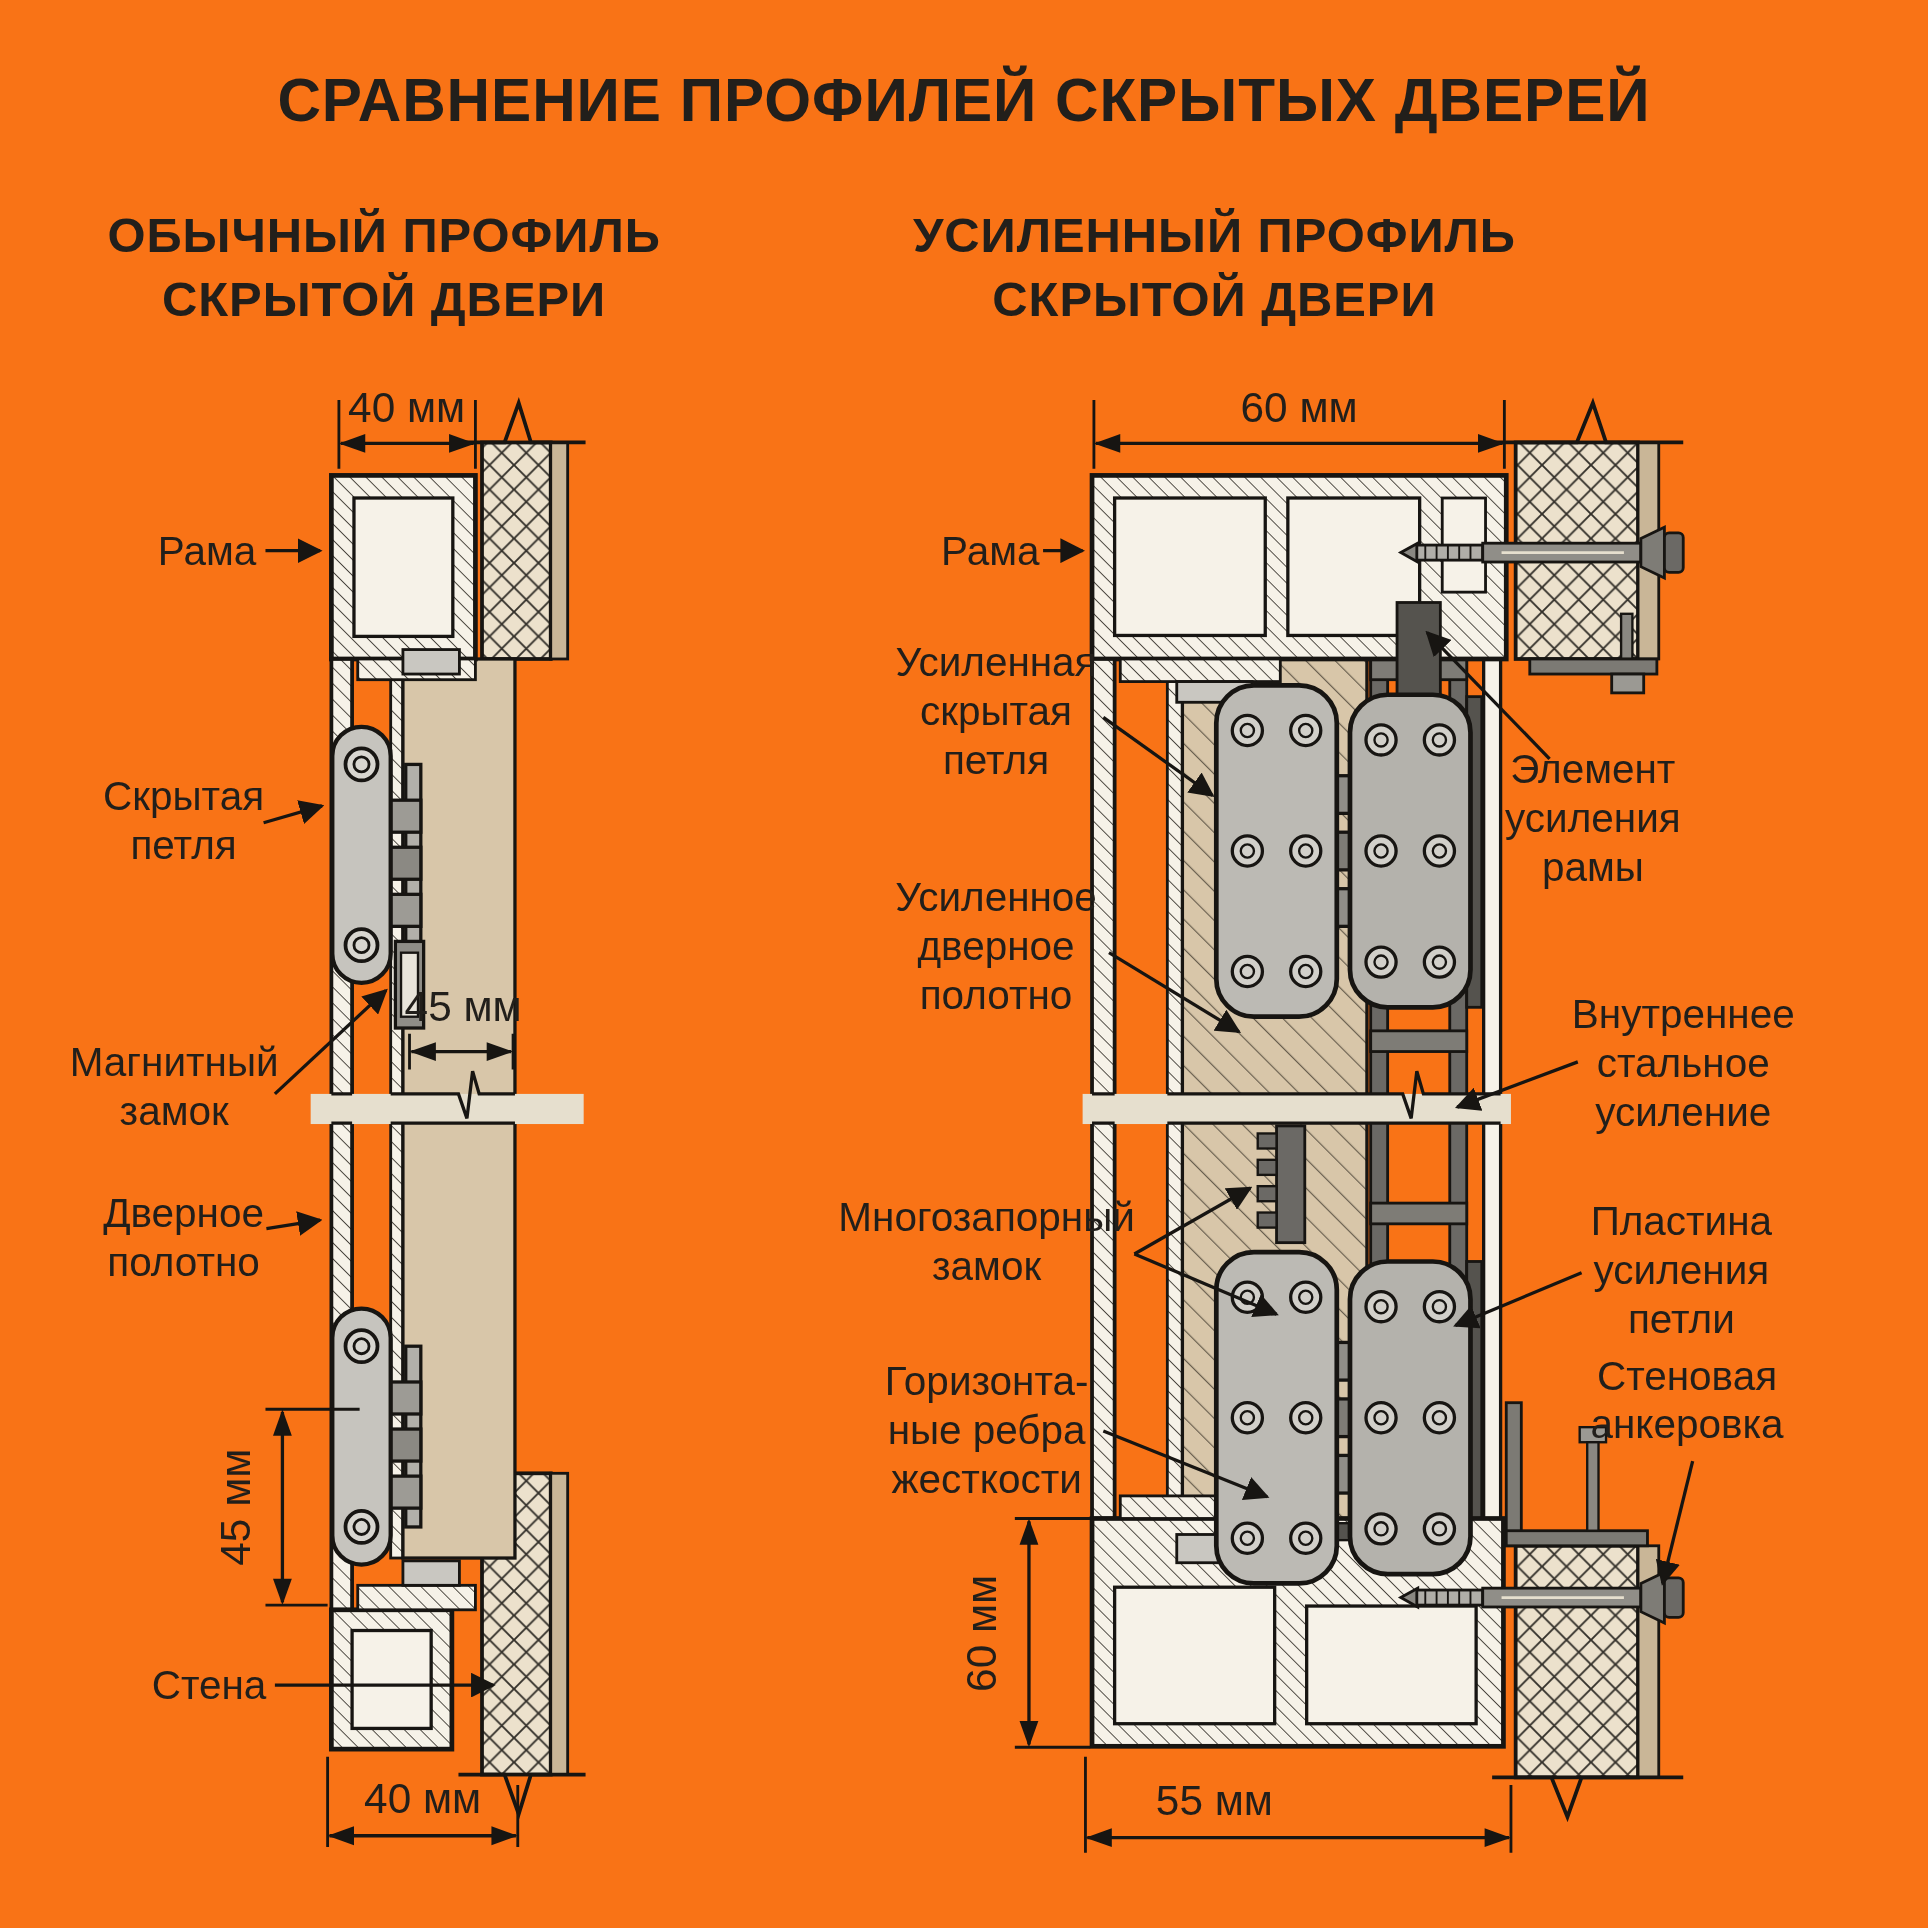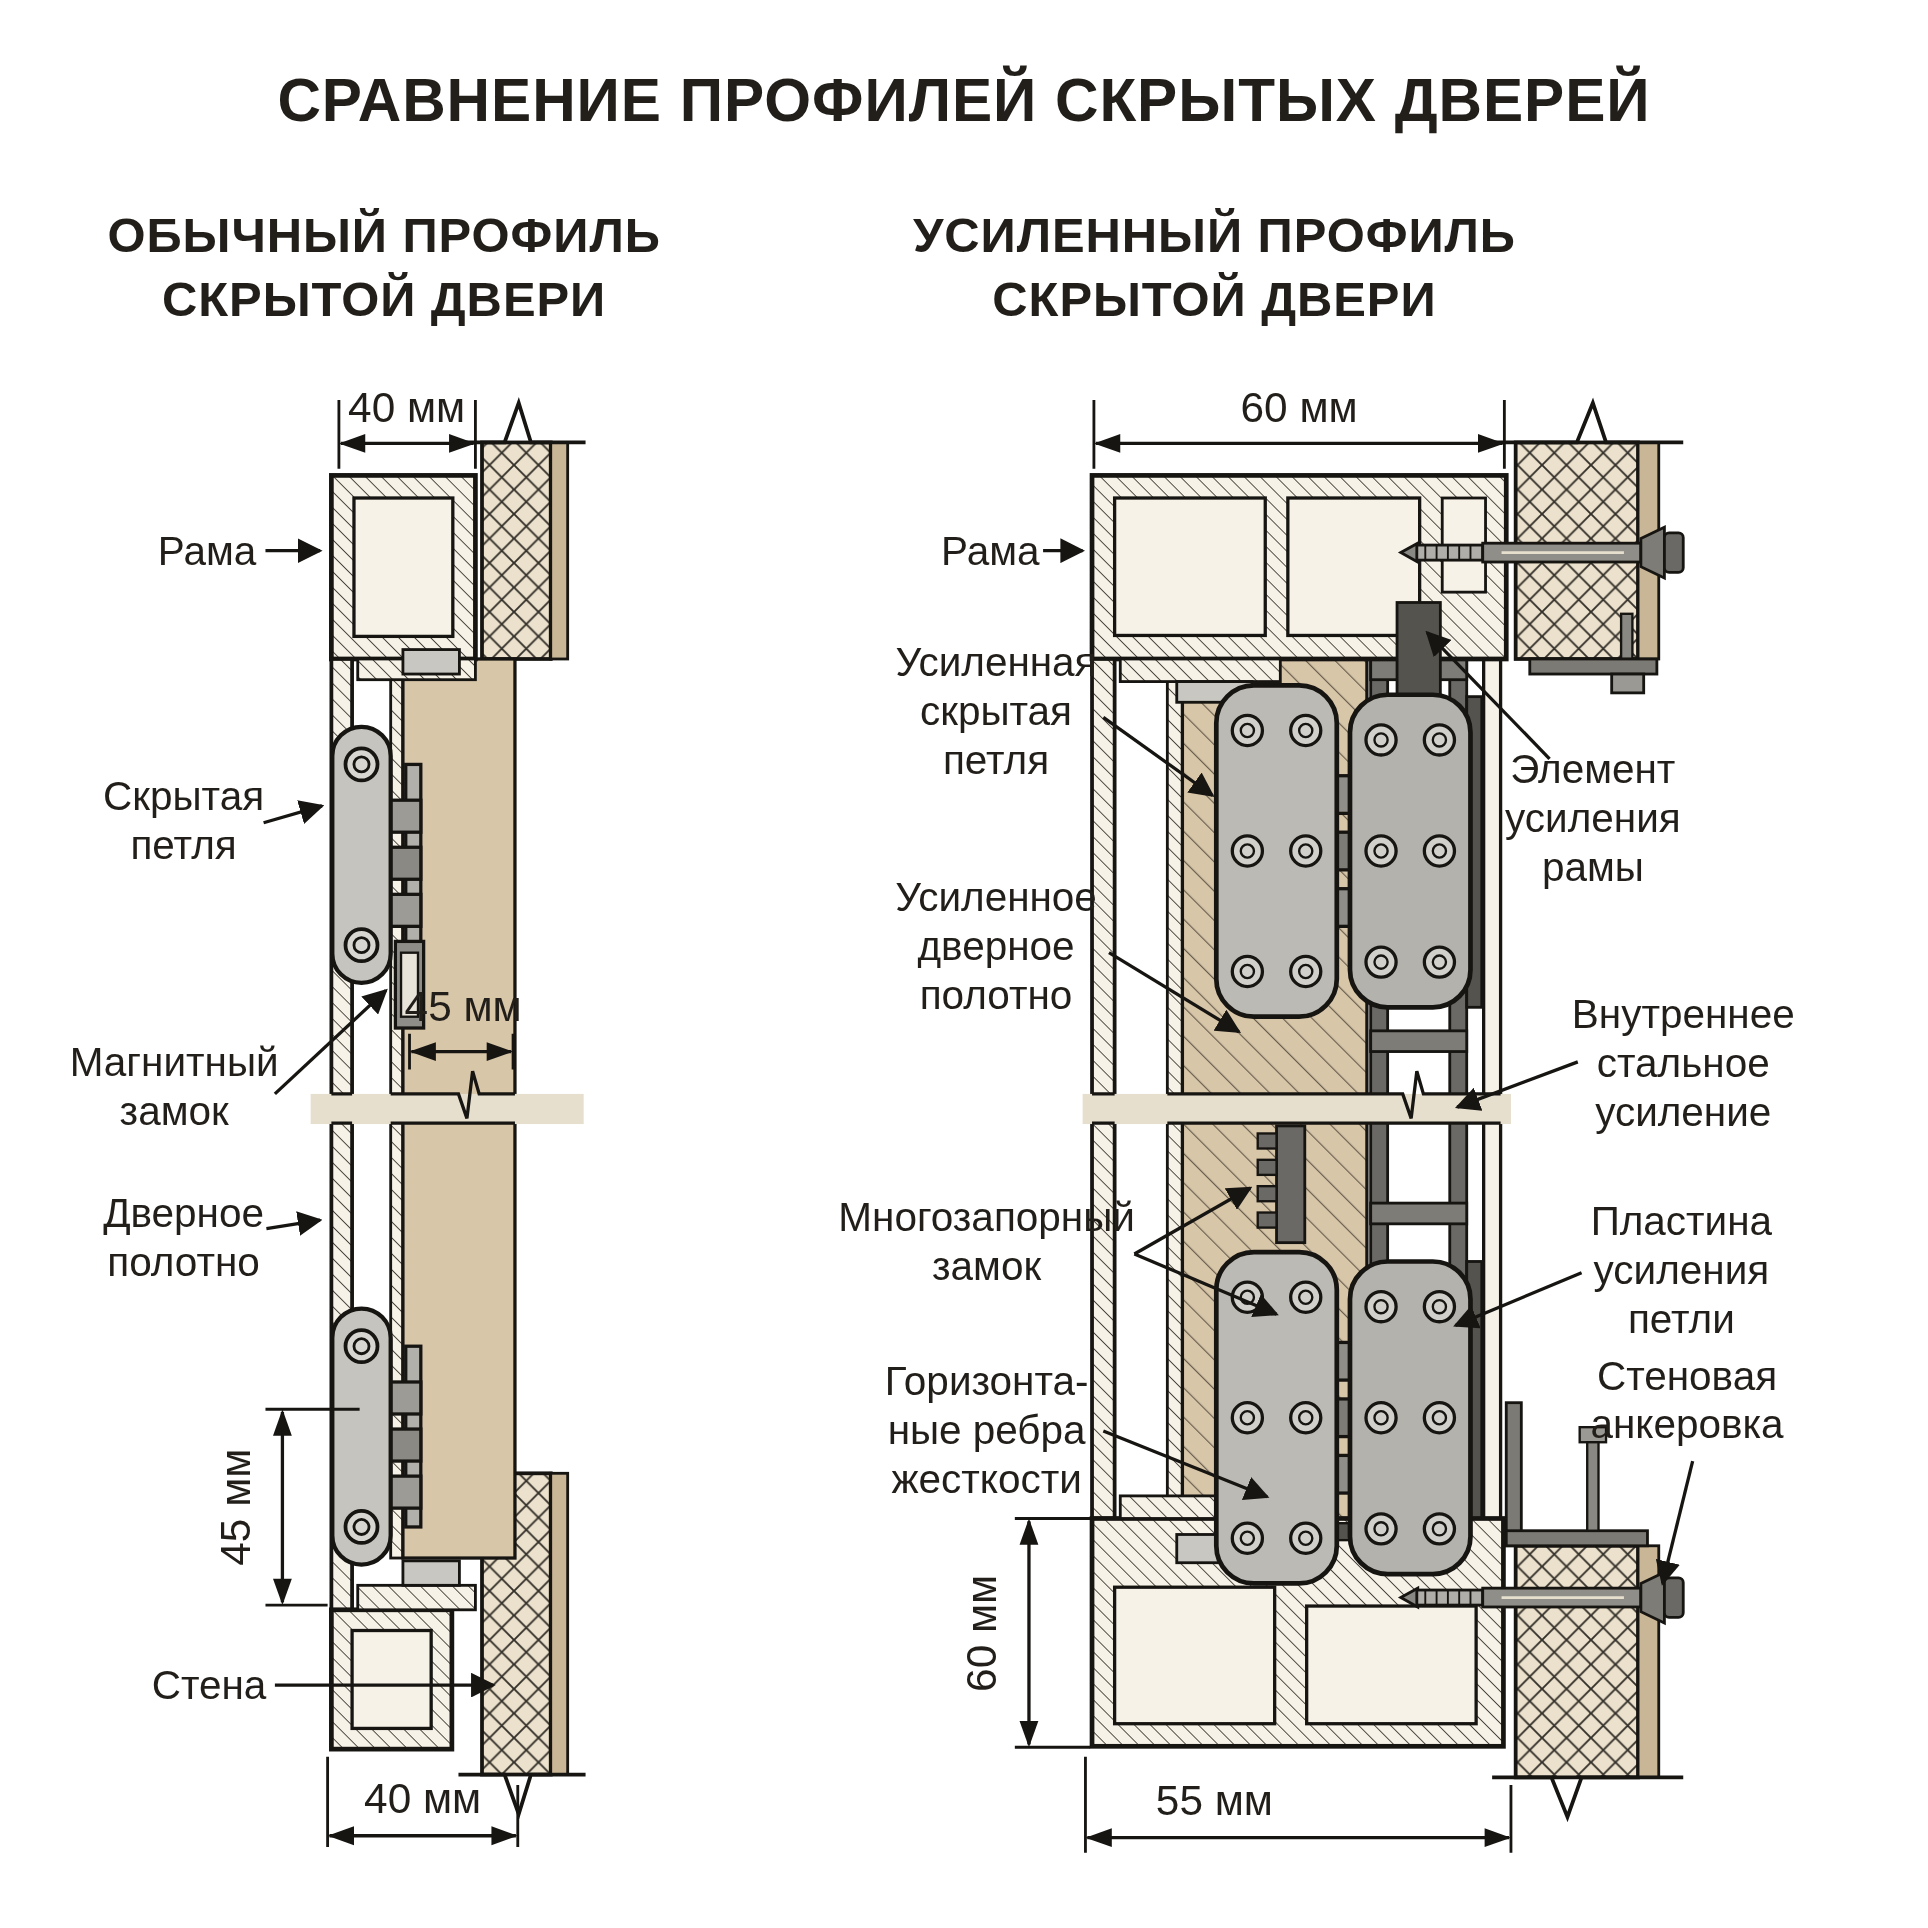--- a/index.html
+++ b/index.html
@@ -1,17 +1,17 @@
 <!DOCTYPE html>
 <html style="font-size:15px"><head>
 <meta charset="utf-8">
 <style>
   html,body{margin:0;padding:0;}
   body{background:#e6dfce;font-family:"Liberation Sans","DejaVu Sans",sans-serif;}
-  .page{position:relative;width:1928px;height:1928px;background:#ffffff;overflow:hidden;}
+  .page{position:relative;width:1928px;height:1928px;background:#f97316;overflow:hidden;}
   svg{display:block;}
   text{fill:#221f1b;}
   .title{font-size:64px;font-weight:700;letter-spacing:1px;}
   .subtitle{font-size:52px;font-weight:700;letter-spacing:1px;}
   .lbl{font-size:43px;}
   .dim{font-size:45px;}
   .outl{stroke:#171512;fill:none;}
 </style>
 </head>
 <body>

